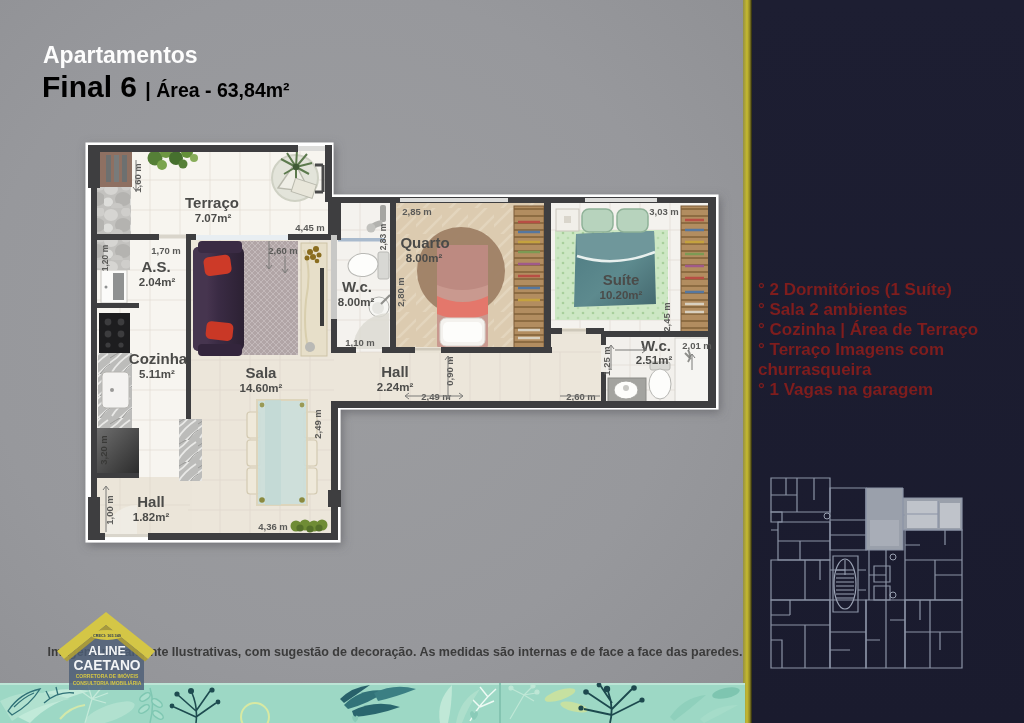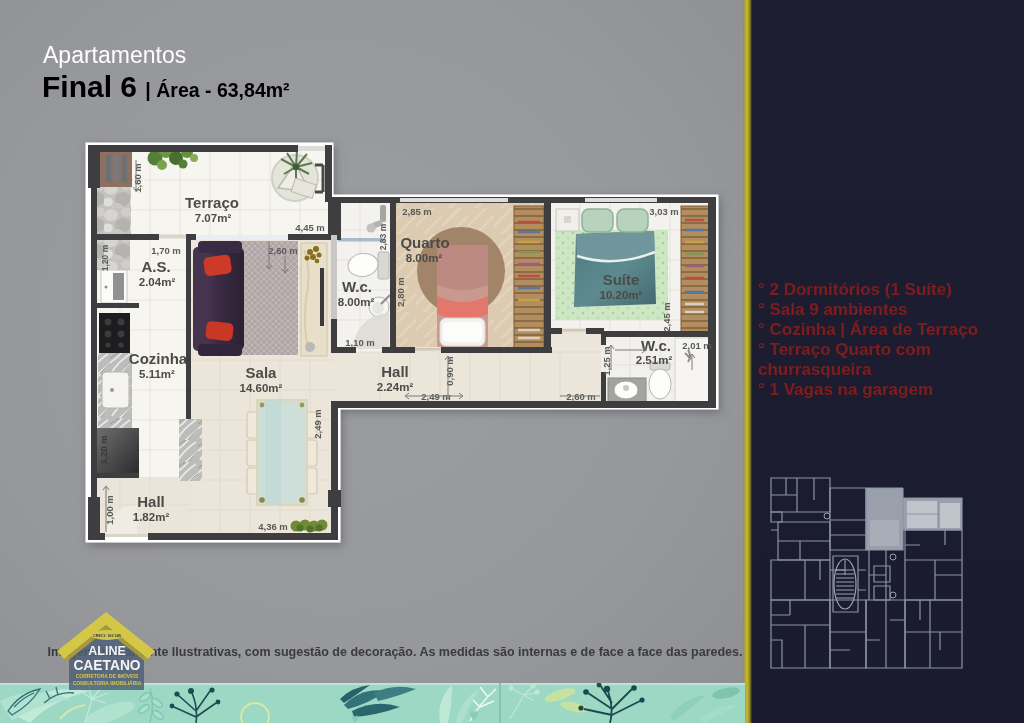--- a/index.html
+++ b/index.html
@@ -10,33 +10,33 @@
 </head>
 <body>
 <div id="canvas">
 
   <div class="abs" style="left:0;top:0;width:745px;height:723px;background:radial-gradient(ellipse at 45% 45%, #9c9da0 0%, #97989c 60%, #8e8f93 100%);"></div>
 
   <div class="abs" style="left:743px;top:0;width:9px;height:723px;background:linear-gradient(to right,#948f42,#c6ba30 45%,#8f8626 75%,#23220e);"></div>
 
   <div class="abs" style="left:752px;top:0;width:272px;height:723px;background:linear-gradient(to bottom,#1d1e32,#1a1b2e);"></div>
 
-  <div class="abs" style="left:43px;top:42px;color:#fdfdfd;font-size:23px;font-weight:normal;">Apartamentos</div>
+  <div class="abs" style="left:43px;top:42px;color:#fdfdfd;font-size:23px;font-weight:bold;">Apartamentos</div>
 
   <div class="abs" style="left:42px;top:70px;color:#000000;font-weight:bold;"><span style="font-size:30px;">Final 6 </span><span style="font-size:19.5px;">| Área - 63,84m²</span></div>
 
   <div class="abs" style="left:758px;top:280px;width:260px;color:#7f1d1d;font-size:17px;font-weight:bold;line-height:20px;">
 
     <div>° 2 Dormitórios (1 Suíte)</div>
 
-    <div>° Sala 9 ambientes</div>
+    <div>° Sala 2 ambientes</div>
 
     <div>° Cozinha | Área de Terraço</div>
 
-    <div>° Terraço Quarto com churrasqueira</div>
+    <div>° Terraço Imagens com churrasqueira</div>
 
     <div>° 1 Vagas na garagem</div>
   </div>
 
   <div class="abs" style="left:25px;top:645px;width:740px;text-align:center;color:#3b3b3b;font-size:12.5px;font-weight:bold;">Imagens meramente Ilustrativas, com sugestão de decoração. As medidas são internas e de face a face das paredes.</div>
 
   <svg class="abs" style="left:0;top:683px;" width="745" height="40" viewBox="0 0 745 40">
     <rect width="745" height="40" fill="#9dd8c5"></rect>
     <rect width="745" height="2" fill="#bce5d6"></rect>
     <rect x="499" width="2" height="40" fill="#84c4b1"></rect>

